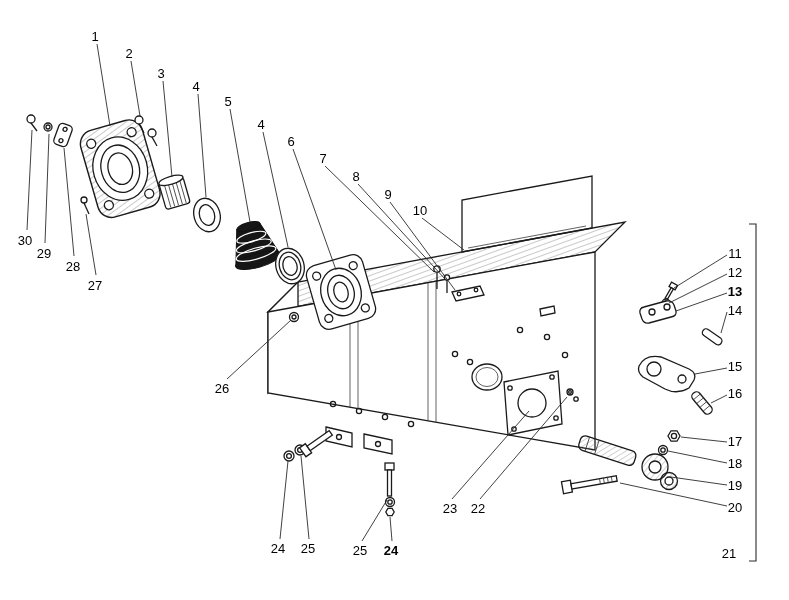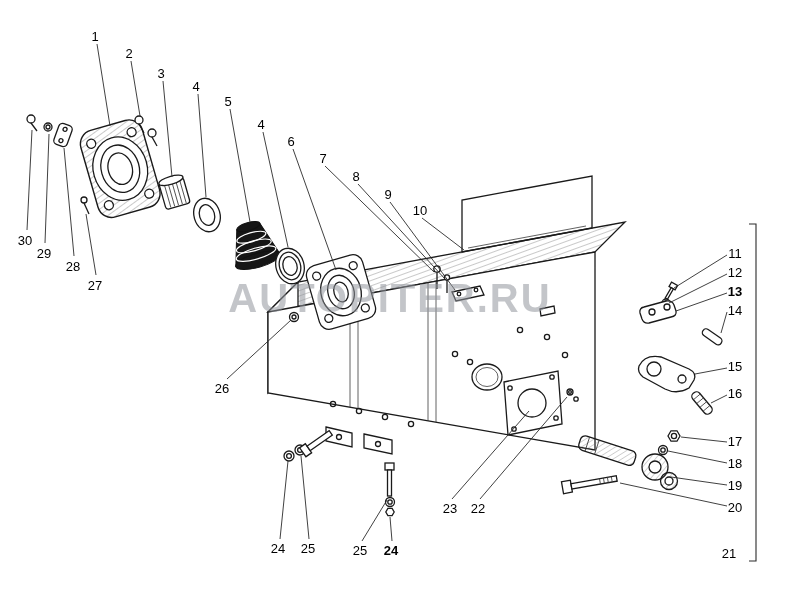--- a/index.html
+++ b/index.html
@@ -336,14 +336,13 @@
         <text x="222" y="388" class="callout">26</text>
         <text x="95" y="285" class="callout">27</text>
         <text x="73" y="266" class="callout">28</text>
         <text x="44" y="253" class="callout">29</text>
         <text x="25" y="240" class="callout">30</text>
       </g>
 
     <polyline class="bracket" points="749,224 756,224 756,561 749,561"></polyline>
   </svg>
 
-  <div class="watermark">AUTOPITER.RU</div>
 </div>
 
 </body></html>

